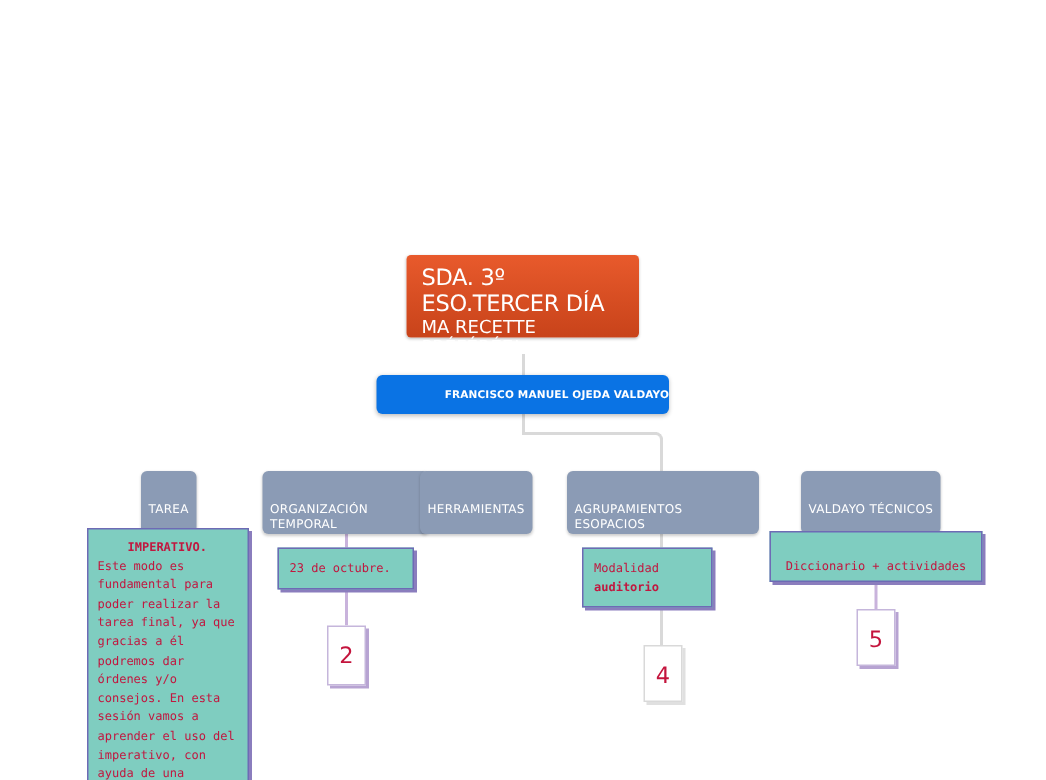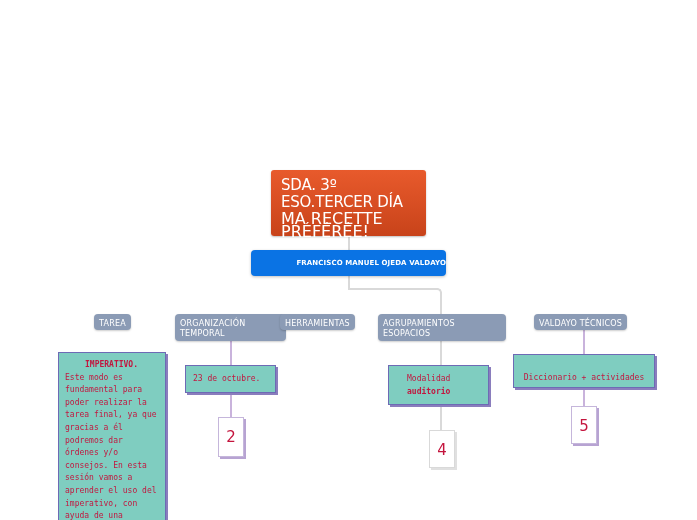--- a/index.html
+++ b/index.html
@@ -1,27 +1,27 @@
 <!DOCTYPE html>
 <html><head>
 <meta charset="utf-8">
 <style>
   html, body { margin:0; padding:0; }
   body { width:697px; height:520px; background:#ffffff; position:relative; overflow:hidden; font-family:"DejaVu Sans", sans-serif; }
   .abs { position:absolute; }
   .line { position:absolute; background:#d9d9d9; }
   .line.purple { background:#c9b3dc; }
   
-  .root { left:271px; top:170px; width:155px; height:66px; background:linear-gradient(#e85a2c,#c8431a); border-radius:3px; box-shadow:0 1px 2px rgba(0,0,0,0.25); color:#fff; box-sizing:border-box; padding:7px 0 0 10px; }
+  .root { left:271px; top:170px; width:155px; height:55px; background:linear-gradient(#e85a2c,#c8431a); border-radius:3px; box-shadow:0 1px 2px rgba(0,0,0,0.25); color:#fff; box-sizing:border-box; padding:7px 0 0 10px; }
   .root .t1 { font-size:15px; line-height:17px; font-family:"DejaVu Sans", sans-serif; letter-spacing:-0.2px; }
-  .root .t2 { font-size:16px; line-height:13px; margin-top:1px; }
+  .root .t2 { font-size:12px; line-height:13px; margin-top:1px; }
   
   .author { left:251px; top:250px; width:195px; height:26px; background:#0a73e4; border-radius:4px; box-shadow:0 1px 3px rgba(0,0,0,0.25); color:#fff; font-size:7px; font-weight:bold; text-align:right; line-height:26px; letter-spacing:0.1px; }
   
-  .hdr { position:absolute; background:#8b9bb5; color:#fff; font-size:8px; line-height:10px; border-radius:4px; box-shadow:0 1px 2px rgba(0,0,0,0.2); box-sizing:border-box; padding:5px 5px; letter-spacing:0.2px; }
+  .hdr { position:absolute; background:#8b9bb5; color:#fff; font-size:8px; line-height:10px; border-radius:4px; box-shadow:0 1px 2px rgba(0,0,0,0.2); box-sizing:border-box; padding:21px 5px; letter-spacing:0.2px; }
   
   .teal { position:absolute; background:#7fcdc0; border:1px solid #6e6ab5; box-shadow:2px 2px 0 #8a7dbd; box-sizing:border-box; color:#c1173f; font-family:"DejaVu Sans Mono", monospace; font-size:8px; line-height:12.6px; padding:6px 7px; }
   .teal b { font-weight:bold;margin-left:20px; }
   
   .num { position:absolute; background:#fff; border:1px solid #c5b6db; box-shadow:2px 2px 0 #b7a3d2; box-sizing:border-box; color:#c4143d; font-size:15px; text-align:center; }
   .num.grey { border-color:#d9d9d9; box-shadow:2px 2px 0 #e0e0e0; }
 </style>
 </head>
 <body>
 
@@ -58,20 +58,20 @@
   </div>
 <div class="hdr" style="left:534px; top:314px; height:16px;">VALDAYO TÉCNICOS</div>
 
 <div class="teal" style="left:58px; top:352px; width:108px; height:180px; overflow:hidden; padding:6px 6px;">
   <b>IMPERATIVO.</b><span> Este modo es fundamental para poder realizar la tarea final, ya que gracias a él podremos dar órdenes y/o consejos. En esta sesión vamos a aprender el uso del imperativo, con ayuda de una</span>
 </div>
 
 <div class="teal" style="left:185px; top:365px; width:91px; height:28px; line-height:14px; padding:6px 7px;">23 de octubre.</div>
 <div class="num" style="left:218px; top:417px; width:26px; height:40px; line-height:38px;">2</div>
 
-<div class="teal" style="left:388px; top:365px; width:101px; height:40px; padding:7px 18px;">
+<div class="teal" style="left:388px; top:365px; width:87px; height:40px; padding:7px 7px;">
   <div>Modalidad</div>
   <div style="font-weight:bold;">auditorio</div>
 </div>
 <div class="num grey" style="left:429px; top:430px; width:26px; height:38px; line-height:38px;">4</div>
 
 <div class="teal" style="left:513px; top:354px; width:142px; height:27px; line-height:14px; padding:16px 7px; text-align:center;">Diccionario + actividades</div>
 <div class="num" style="left:571px; top:406px; width:26px; height:38px; line-height:38px;">5</div>
 
 </body></html>

